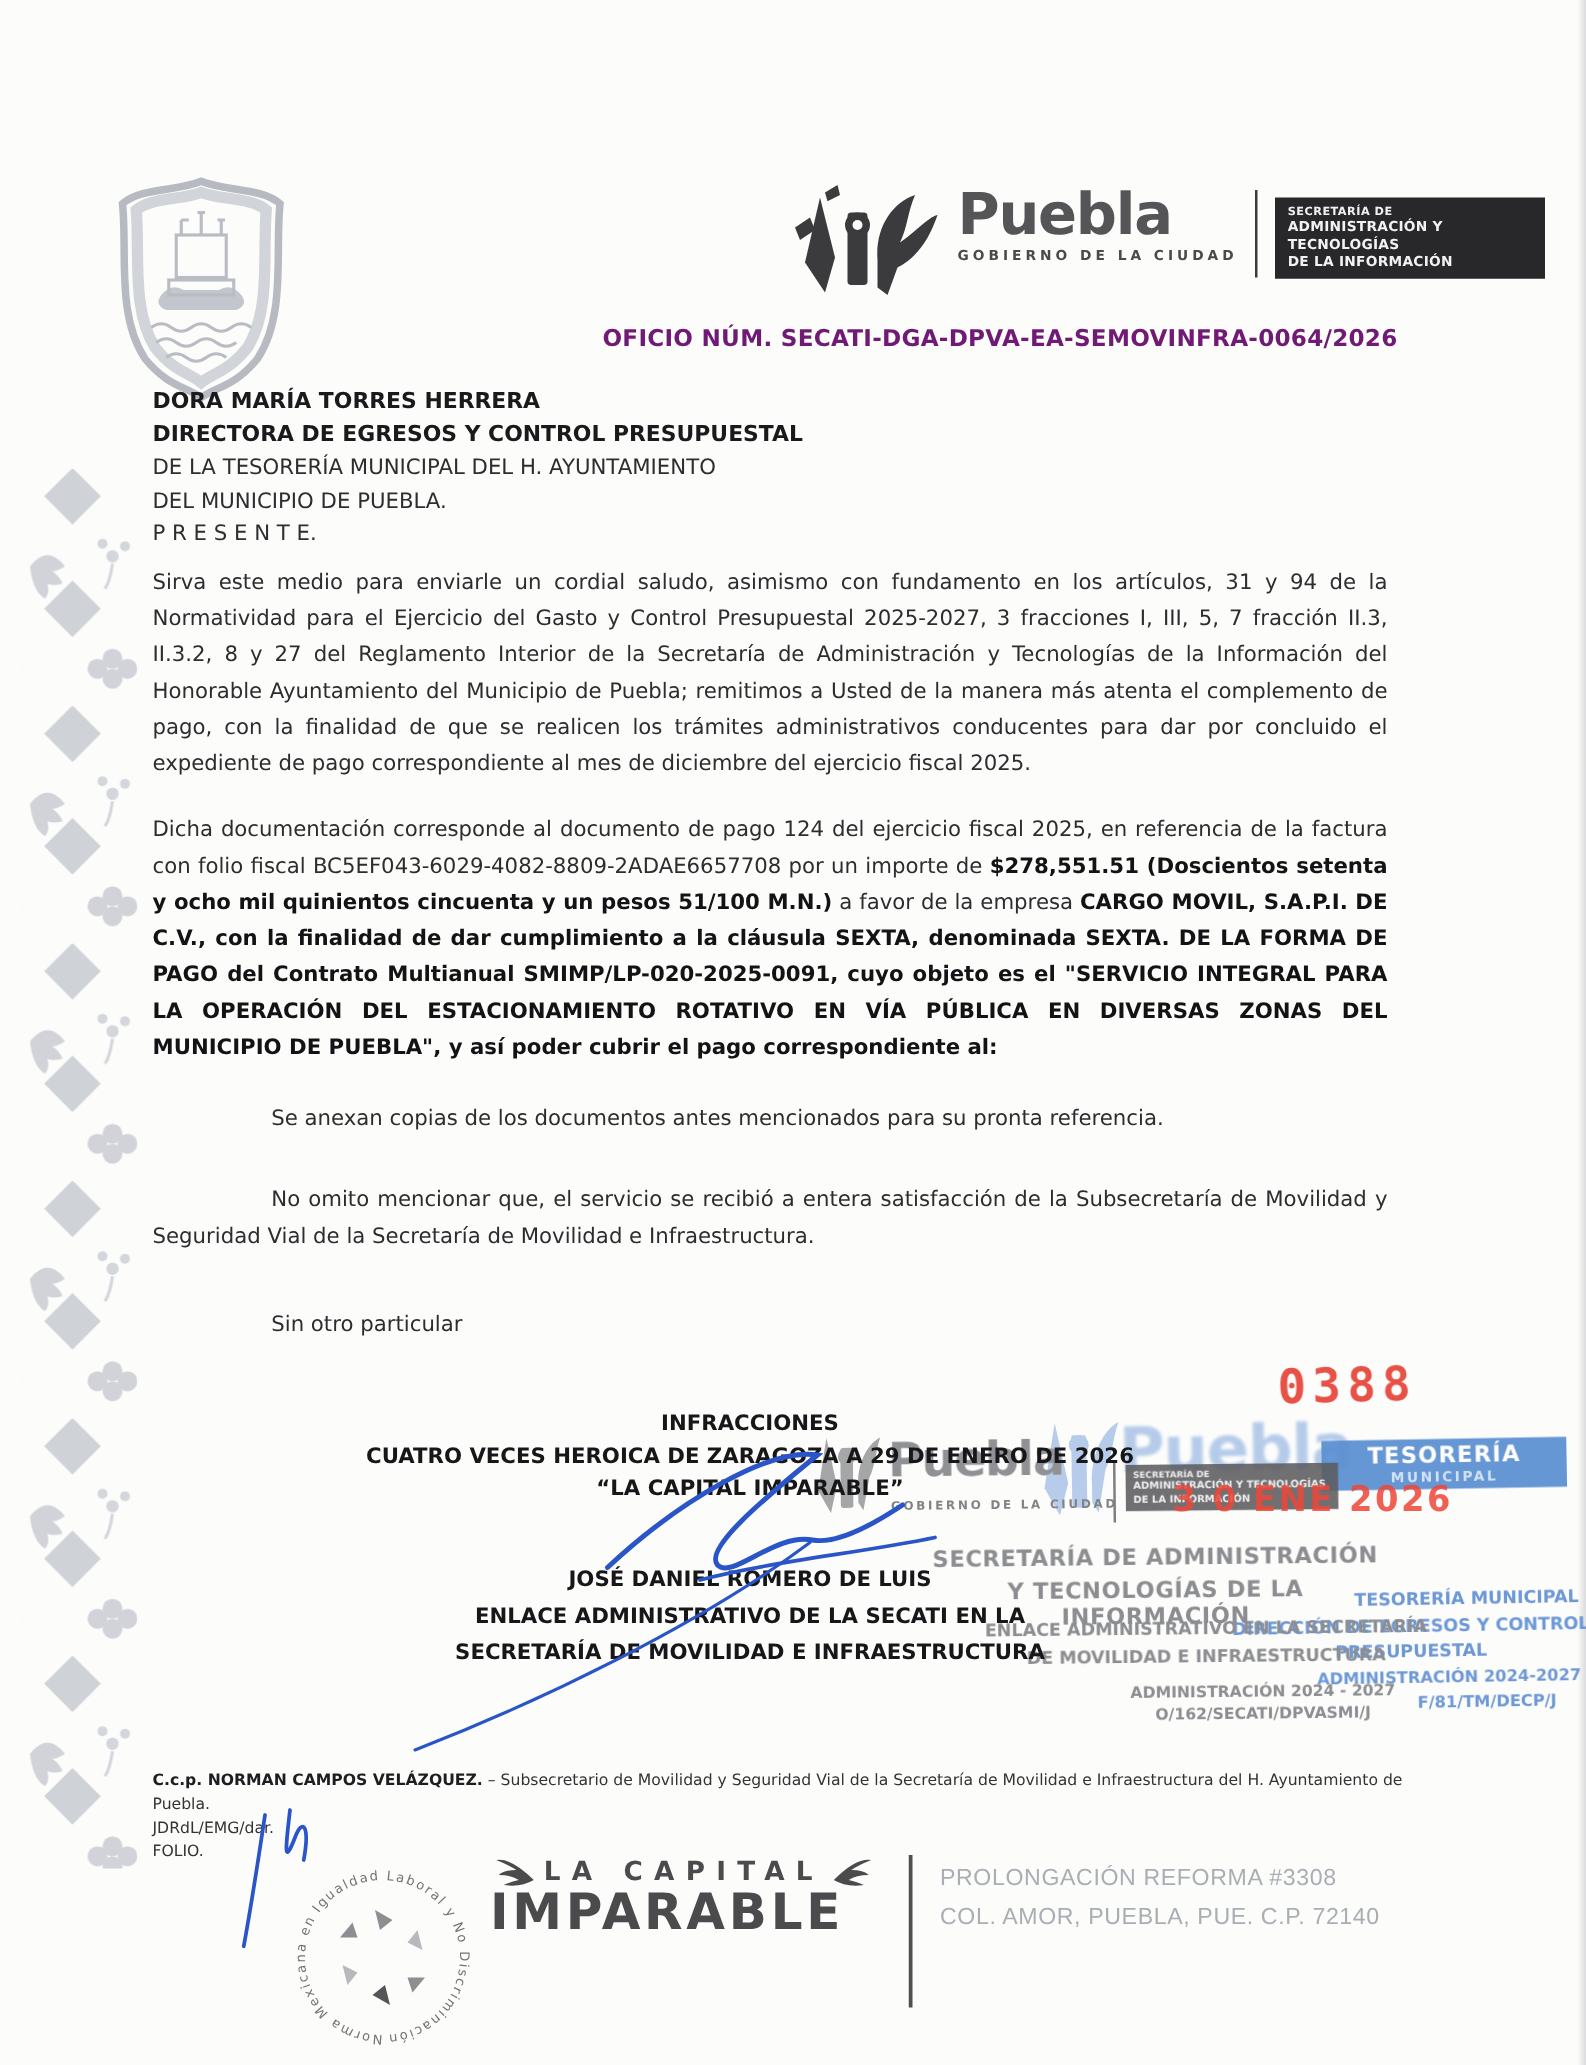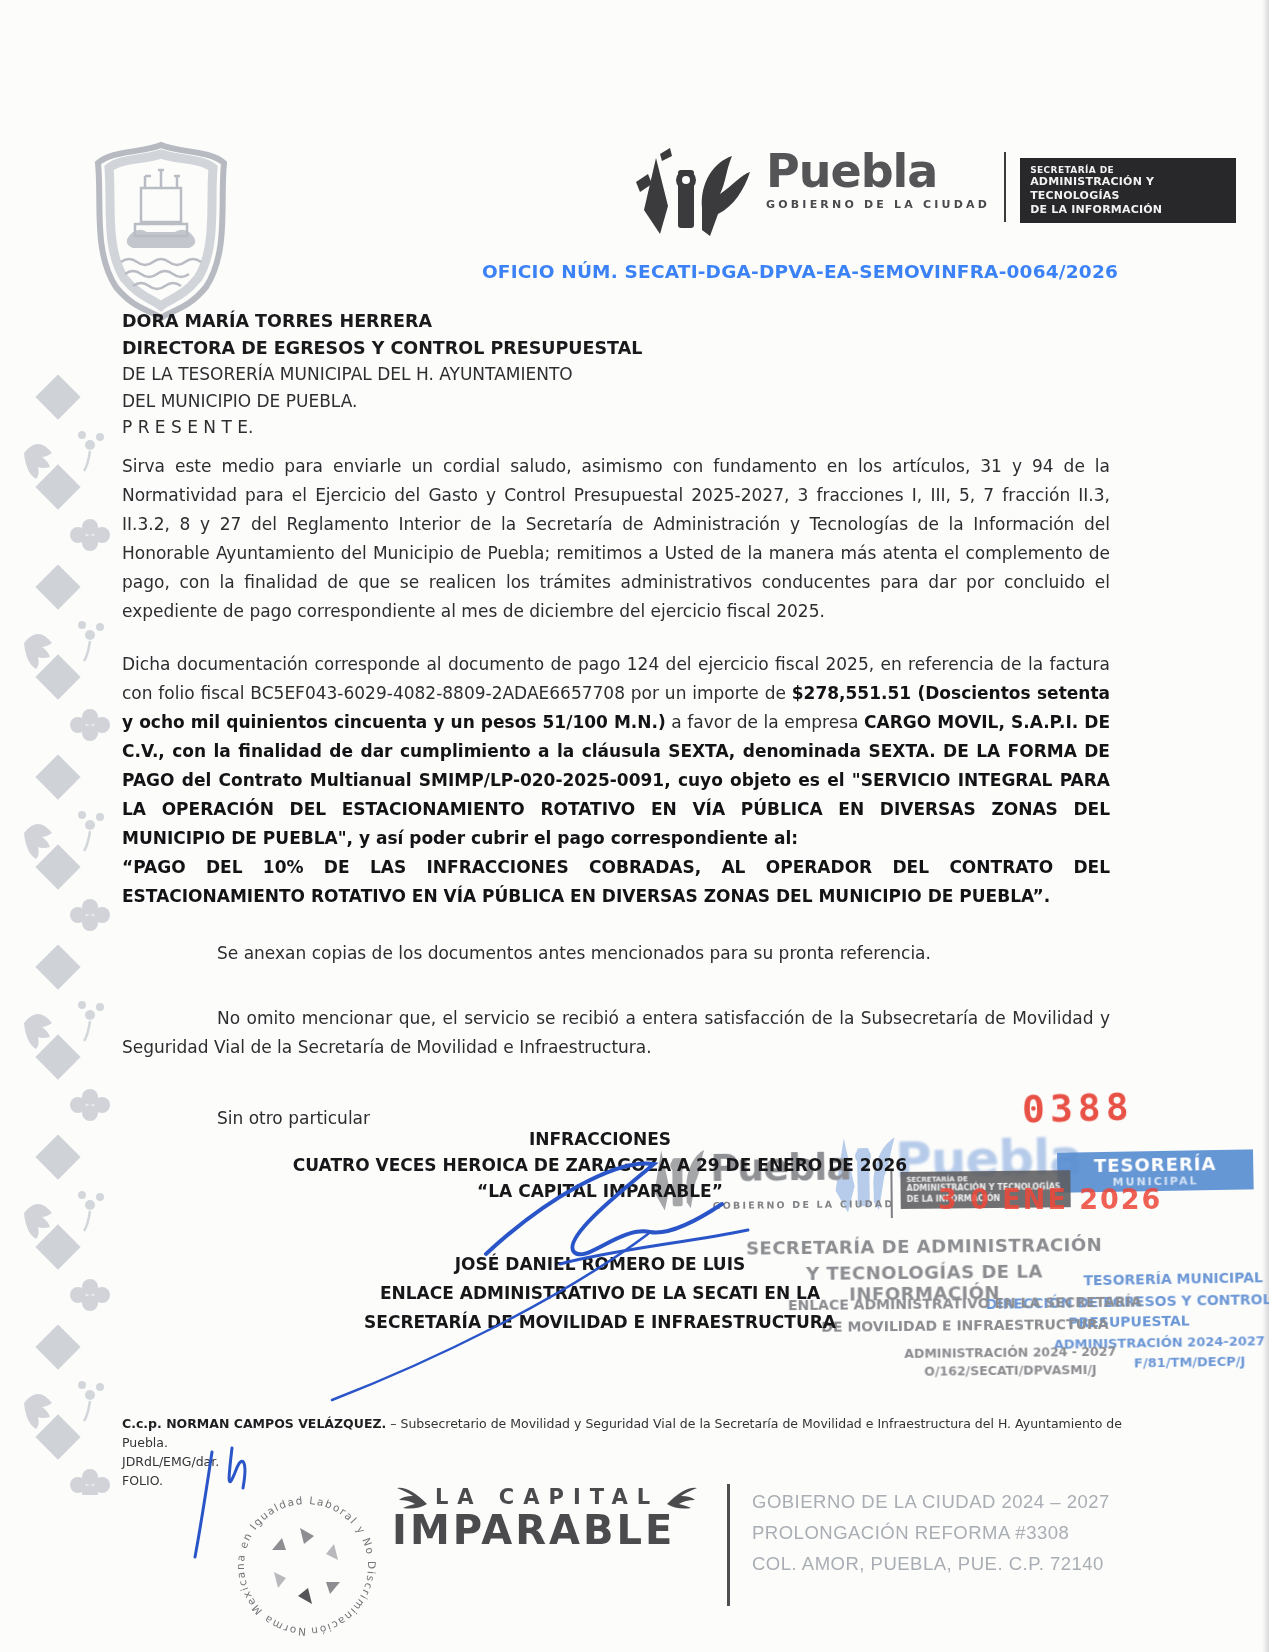--- a/index.html
+++ b/index.html
@@ -7,21 +7,21 @@
         font-family:"DejaVu Sans",sans-serif;color:#2b2b2e;overflow:hidden;}
   .abs{position:absolute;}
   .edge{position:absolute;right:0;top:0;width:7px;height:100%;background:linear-gradient(to right,#fcfcfb,#d9d9db);}
   
   .brand-word{font-size:46px;font-weight:700;color:#555558;letter-spacing:-1px;line-height:46px;}
   .brand-sub{font-size:11px;font-weight:700;color:#4a4a4d;letter-spacing:3.2px;margin-top:4px;}
   .sec-box{background:#28282a;color:#f2f2f2;padding:7px 10px 6px 10px;width:196px;}
   .sec-box .s1{font-size:9px;font-weight:700;letter-spacing:.4px;}
   .sec-box .s2{font-size:11px;font-weight:700;letter-spacing:.2px;line-height:14px;}
   .motto{font-size:19px;font-weight:700;color:#1c1c1f;text-align:center;}
-  .oficio{font-size:18.5px;font-weight:700;color:#3b82f6;text-align:center;letter-spacing:.2px;}
+  .oficio{font-size:18.5px;font-weight:700;color:#701a75;text-align:center;letter-spacing:.2px;}
   
   .addr{font-size:17px;line-height:26.5px;color:#2e2e31;}
   .addr .b{font-weight:700;color:#1a1a1d;font-size:17.5px;}
   
   .bodytext{width:988px;font-size:17px;line-height:29px;text-align:justify;color:#2d2d30;}
   .bodytext p{margin:0;}
   .bd{font-weight:700;color:#131316;}
   .ind{text-indent:95px;}
   
   .closing{text-align:center;font-weight:700;font-size:17px;line-height:26px;color:#17171a;}
@@ -128,21 +128,20 @@
     <div>DE LA TESORERÍA MUNICIPAL DEL H. AYUNTAMIENTO</div>
     <div>DEL MUNICIPIO DE PUEBLA.</div>
     <div>P R E S E N T E.</div>
   </div>
 
   <div class="abs bodytext" style="left:122px;top:452px;">
     <p style="margin-bottom:24px;">Sirva este medio para enviarle un cordial saludo, asimismo con fundamento en los artículos, 31 y 94 de la Normatividad para el Ejercicio del Gasto y Control Presupuestal 2025-2027, 3 fracciones I, III, 5, 7 fracción II.3, II.3.2, 8 y 27 del Reglamento Interior de la Secretaría de Administración y Tecnologías de la Información del Honorable Ayuntamiento del Municipio de Puebla; remitimos a Usted de la manera más atenta el complemento de pago, con la finalidad de que se realicen los trámites administrativos conducentes para dar por concluido el expediente de pago correspondiente al mes de diciembre del ejercicio fiscal 2025.</p>
     <p>
       <span>Dicha documentación corresponde al documento de pago 124 del ejercicio fiscal 2025, en referencia de la factura con folio fiscal BC5EF043-6029-4082-8809-2ADAE6657708 por un importe de </span><span class="bd">$278,551.51 (Doscientos setenta y ocho mil quinientos cincuenta y un pesos 51/100 M.N.)</span><span> a favor de la empresa </span><span class="bd">CARGO MOVIL, S.A.P.I. DE C.V., con la finalidad de dar cumplimiento a la cláusula SEXTA, denominada SEXTA. DE LA FORMA DE PAGO del Contrato Multianual SMIMP/LP-020-2025-0091, cuyo objeto es el "SERVICIO INTEGRAL PARA LA OPERACIÓN DEL ESTACIONAMIENTO ROTATIVO EN VÍA PÚBLICA EN DIVERSAS ZONAS DEL MUNICIPIO DE PUEBLA", y así poder cubrir el pago correspondiente al:</span>
     </p>
-    <p class="bd">“PAGO DEL 10% DE LAS INFRACCIONES COBRADAS, AL OPERADOR DEL CONTRATO DEL ESTACIONAMIENTO ROTATIVO EN VÍA PÚBLICA EN DIVERSAS ZONAS DEL MUNICIPIO DE PUEBLA”.</p>
     <p class="ind" style="margin-top:28px;">Se anexan copias de los documentos antes mencionados para su pronta referencia.</p>
     <p class="ind" style="margin-top:36px;">No omito mencionar que, el servicio se recibió a entera satisfacción de la Subsecretaría de Movilidad y Seguridad Vial de la Secretaría de Movilidad e Infraestructura.</p>
     <p class="ind" style="margin-top:42px;">Sin otro particular</p>
   </div>
 
   <div class="abs closing" style="left:240px;top:1126px;width:720px;z-index:10;">
     <div>INFRACCIONES</div>
     <div>CUATRO VECES HEROICA DE ZARAGOZA A 29 DE ENERO DE 2026</div>
     <div>“LA CAPITAL IMPARABLE”</div>
   </div>
@@ -245,17 +244,16 @@
       <span class="cap1">LA CAPITAL</span>
       <svg width="34" height="26" viewBox="0 0 34 26">
         <path d="M2,20 Q20,2 32,4 Q22,8 16,12 Q26,12 30,16 Q20,16 14,20 Q22,22 26,24 Q12,26 2,20 Z" fill="#4b4b4e"></path>
       </svg>
     </div>
     <div class="cap2">IMPARABLE</div>
   </div>
 
   <div class="abs divider" style="left:727px;top:1484px;height:122px;"></div>
   <div class="abs contact" style="left:752px;top:1486px;">
-    <div>GOBIERNO DE LA CIUDAD 2024 – 2027</div>
     <div>PROLONGACIÓN REFORMA #3308</div>
     <div>COL. AMOR, PUEBLA, PUE. C.P. 72140</div>
   </div>
 </div>
 
 </body></html>

